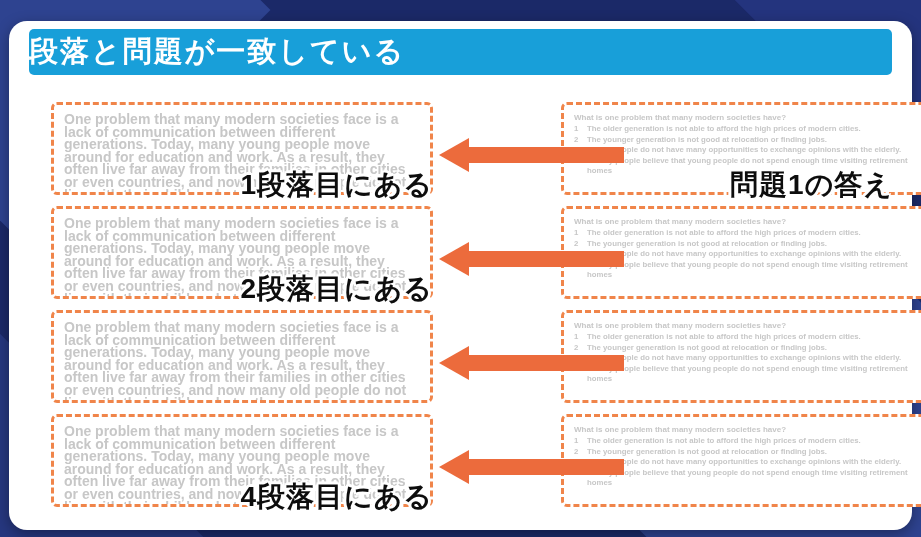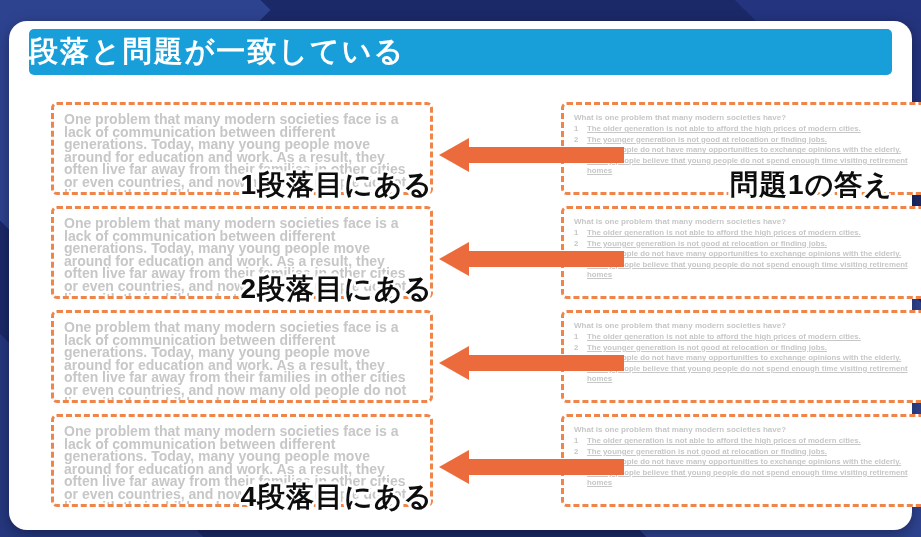--- a/index.html
+++ b/index.html
@@ -53,21 +53,21 @@
   .faint {
     color:#c7c7c7;
     font-weight:bold;
     font-size:14px;
     line-height:12.6px;
     padding:8px 10px 0 10px;
   }
   .qprompt { font-size:8px; line-height:11px; padding:7px 10px 1px 10px; }
   .opt { display:flex; color:#c7c7c7; font-weight:bold; font-size:7.8px; line-height:10.6px; padding:0 10px 0 10px; }
   .opt .num { width:13px; flex:0 0 13px; }
-  .opt .otext { flex:1;text-decoration:underline; }
+  .opt .otext { flex:1; }
 
   .big-label {
     position:absolute; z-index:6;
     font-size:28px; font-weight:900; color:#0d0d0d;
     letter-spacing:1px;
     text-align:right;
     text-shadow:
       -2px -2px 0 #fff, 2px -2px 0 #fff, -2px 2px 0 #fff, 2px 2px 0 #fff,
       0 -3px 0 #fff, 0 3px 0 #fff, -3px 0 0 #fff, 3px 0 0 #fff;
     margin-top: 33px;

